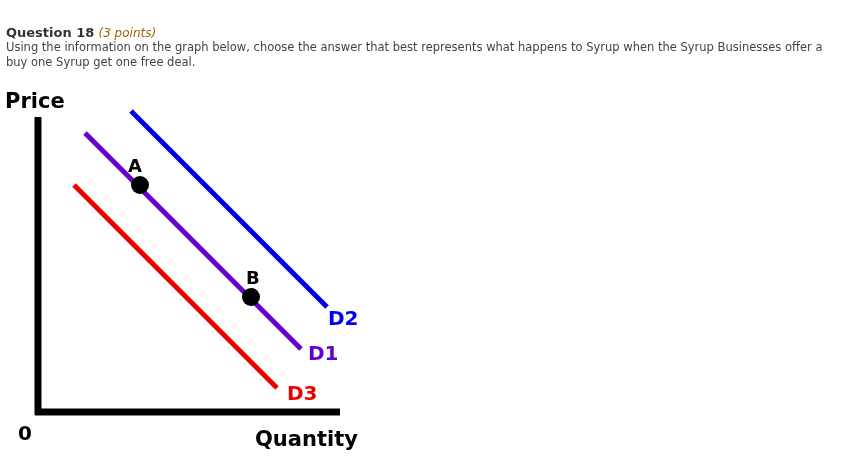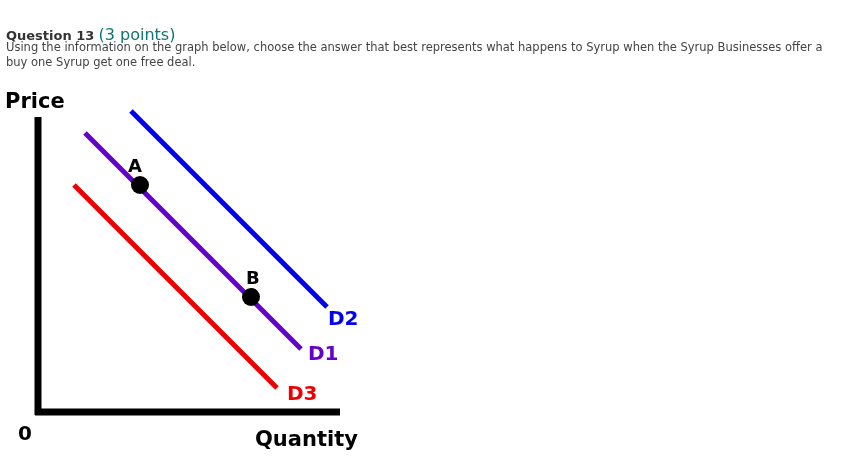--- a/index.html
+++ b/index.html
@@ -1,28 +1,28 @@
 <!DOCTYPE html>
 <html><head>
 <meta charset="utf-8">
 <style>
   html, body { margin: 0; padding: 0; background: #ffffff; }
   body { width: 858px; height: 464px; position: relative; overflow: hidden;
          font-family: "DejaVu Sans", "Liberation Sans", sans-serif; }
   .q-header { position: absolute; left: 6px; top: 25px; font-size: 13px; color: #333; }
   .q-title { font-weight: bold; }
-  .q-points { color: #0f766e; font-size: 16px; }
+  .q-points { color: #a16207; font-size: 12px; font-style: italic; }
   .q-text { position: absolute; left: 6px; top: 40px; width: 820px; font-size: 11.5px; line-height: 15px; color: #444; }
   .graph { position: absolute; left: 0; top: 0; }
 </style>
 </head>
 <body>
 
 <div class="q-header">
-  <span class="q-title">Question 13</span>
+  <span class="q-title">Question 18</span>
   <span class="q-points">(3 points)</span>
 </div>
 <div class="q-text">Using the information on the graph below, choose the answer that best represents what happens to Syrup when the Syrup Businesses offer a buy one Syrup get one free deal.</div>
 
 <svg class="graph" width="858" height="464">
   <text x="5" y="108" font-family="DejaVu Sans, sans-serif" font-weight="bold" font-size="21" fill="#000">Price</text>
   <line x1="38" y1="117" x2="38" y2="415" stroke="#000" stroke-width="7"></line>
   <line x1="35" y1="412" x2="340" y2="412" stroke="#000" stroke-width="7"></line>
   <text x="18" y="440" font-family="DejaVu Sans, sans-serif" font-weight="bold" font-size="20" fill="#000">0</text>
   <text x="255" y="446" font-family="DejaVu Sans, sans-serif" font-weight="bold" font-size="21" fill="#000">Quantity</text>

